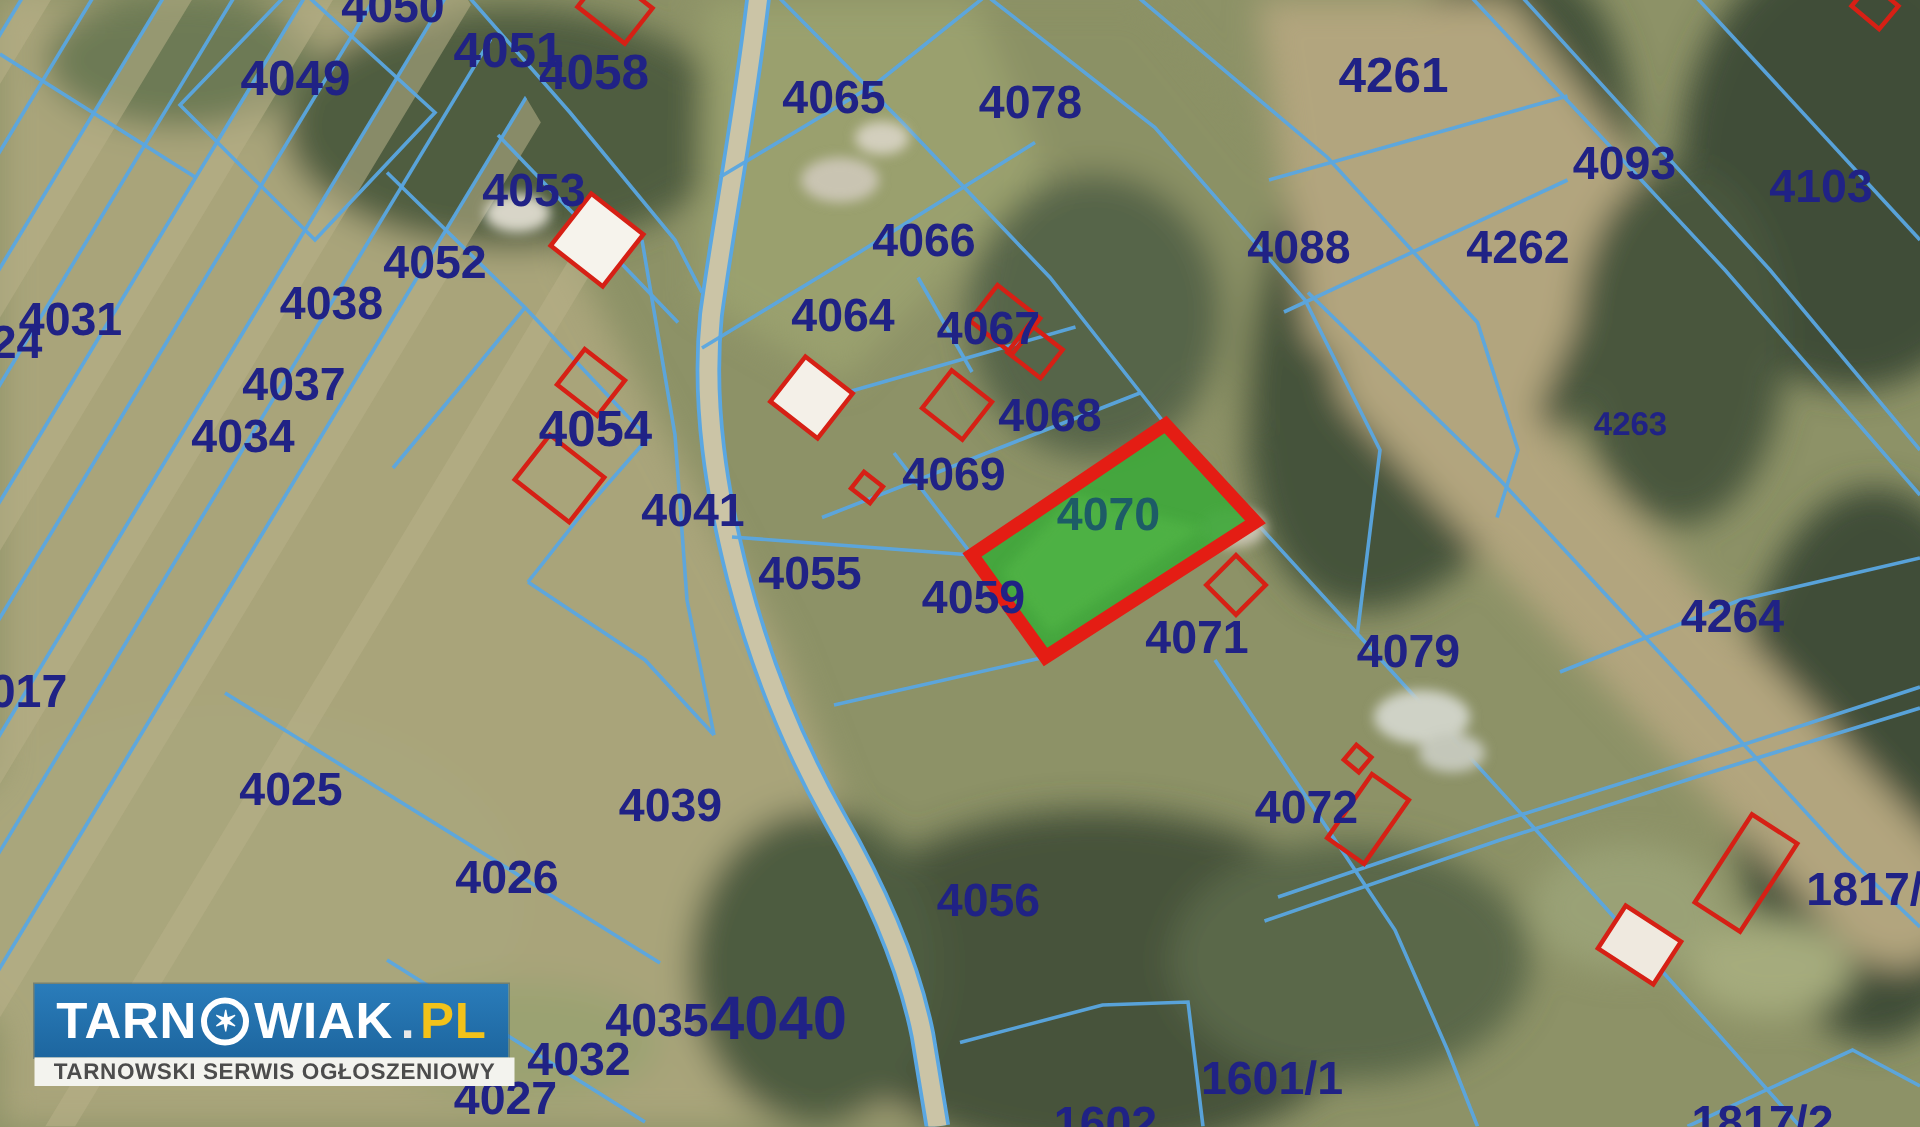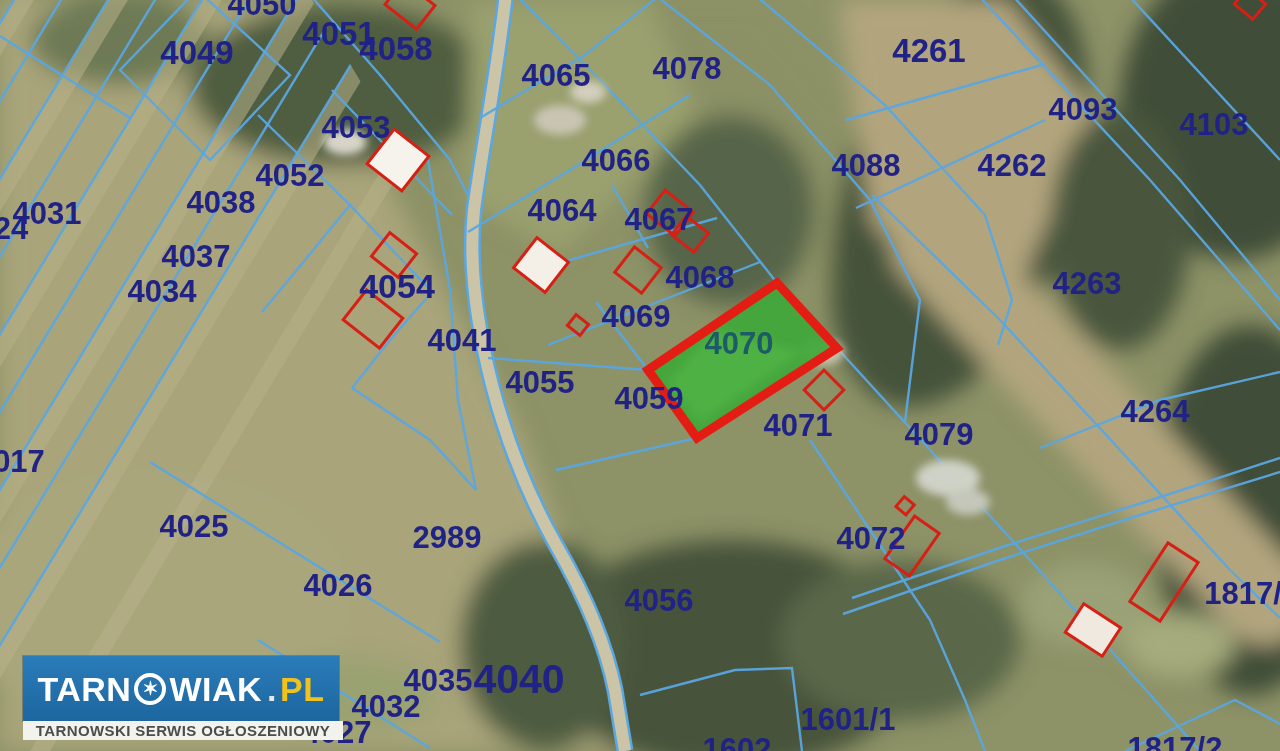--- a/index.html
+++ b/index.html
@@ -4,21 +4,21 @@
 <style>
   html,body{margin:0;padding:0;background:#222;}
   #stage{position:relative;width:1280px;height:751px;overflow:hidden;
          font-family:"Liberation Sans",sans-serif;background:#eab308;}
   #stage svg{position:absolute;left:0;top:0;}
   #label-layer{position:absolute;left:0;top:0;width:100%;height:100%;z-index:5;pointer-events:none;}
   .plabel{position:absolute;transform:translate(-50%,-50%);font-weight:700;
           white-space:nowrap;letter-spacing:0px;line-height:1;}
   
   .logo{position:absolute;left:23px;top:656px;z-index:9;}
-  .logo-bar{width:316px;height:65px;background:linear-gradient(#2a7cba,#1d669f);
+  .logo-bar{width:316px;height:49px;background:linear-gradient(#2a7cba,#1d669f);
             display:flex;align-items:center;justify-content:center;gap:1px;
             box-shadow:0 0 0 1px rgba(20,60,100,.35);}
   .lg{font-weight:800;font-size:34px;line-height:1;color:#ffffff;
       font-family:"Liberation Sans",sans-serif;letter-spacing:.5px;}
   .lg.dot{color:#e8e8e8;margin-left:4px;}
   .lg.tld{color:#f2c21a;margin-left:2px;}
   .star{width:32px;height:32px;border:4px solid #fff;border-radius:50%;
         box-sizing:border-box;display:flex;align-items:center;justify-content:center;
         margin:0 2px;color:#fff;font-size:19px;font-weight:700;}
   .logo-sub{width:320px;height:19px;background:#f3f3ee;color:#4c4c4c;
@@ -179,48 +179,48 @@
       <span class="plabel" style="left: 290px; top: 175px; font-size: 31px; color: rgb(32, 34, 133);">4052</span>
       <span class="plabel" style="left: 221px; top: 202px; font-size: 31px; color: rgb(32, 34, 133);">4038</span>
       <span class="plabel" style="left: 47px; top: 213px; font-size: 31px; color: rgb(32, 34, 133);">4031</span>
       <span class="plabel" style="left: 11px; top: 228px; font-size: 31px; color: rgb(32, 34, 133);">24</span>
       <span class="plabel" style="left: 196px; top: 256px; font-size: 31px; color: rgb(32, 34, 133);">4037</span>
       <span class="plabel" style="left: 162px; top: 291px; font-size: 31px; color: rgb(32, 34, 133);">4034</span>
       <span class="plabel" style="left: 397px; top: 286px; font-size: 34px; color: rgb(32, 34, 133);">4054</span>
       <span class="plabel" style="left: 19px; top: 461px; font-size: 31px; color: rgb(32, 34, 133);">017</span>
       <span class="plabel" style="left: 194px; top: 526px; font-size: 31px; color: rgb(32, 34, 133);">4025</span>
       <span class="plabel" style="left: 338px; top: 585px; font-size: 31px; color: rgb(32, 34, 133);">4026</span>
-      <span class="plabel" style="left: 556px; top: 75px; font-size: 31px; color: rgb(32, 34, 133);">4065</span>
+      <span class="plabel" style="left: 556px; top: 65px; font-size: 31px; color: rgb(32, 34, 133);">4065</span>
       <span class="plabel" style="left: 687px; top: 68px; font-size: 31px; color: rgb(32, 34, 133);">4078</span>
       <span class="plabel" style="left: 616px; top: 160px; font-size: 31px; color: rgb(32, 34, 133);">4066</span>
       <span class="plabel" style="left: 562px; top: 210px; font-size: 31px; color: rgb(32, 34, 133);">4064</span>
       <span class="plabel" style="left: 659px; top: 219px; font-size: 31px; color: rgb(32, 34, 133);">4067</span>
       <span class="plabel" style="left: 700px; top: 277px; font-size: 31px; color: rgb(32, 34, 133);">4068</span>
       <span class="plabel" style="left: 636px; top: 316px; font-size: 31px; color: rgb(32, 34, 133);">4069</span>
       <span class="plabel" style="left: 462px; top: 340px; font-size: 31px; color: rgb(32, 34, 133);">4041</span>
       <span class="plabel" style="left: 540px; top: 382px; font-size: 31px; color: rgb(32, 34, 133);">4055</span>
       <span class="plabel" style="left: 649px; top: 398px; font-size: 31px; color: rgb(32, 34, 133);">4059</span>
       <span class="plabel" style="left: 739px; top: 343px; font-size: 31px; color: rgb(29, 92, 102);">4070</span>
       <span class="plabel" style="left: 798px; top: 425px; font-size: 31px; color: rgb(32, 34, 133);">4071</span>
       <span class="plabel" style="left: 939px; top: 434px; font-size: 31px; color: rgb(32, 34, 133);">4079</span>
       <span class="plabel" style="left: 871px; top: 538px; font-size: 31px; color: rgb(32, 34, 133);">4072</span>
-      <span class="plabel" style="left: 447px; top: 537px; font-size: 31px; color: rgb(32, 34, 133);">2989</span>
+      <span class="plabel" style="left: 447px; top: 537px; font-size: 31px; color: rgb(32, 34, 133);">4039</span>
       <span class="plabel" style="left: 659px; top: 600px; font-size: 31px; color: rgb(32, 34, 133);">4056</span>
       <span class="plabel" style="left: 438px; top: 680px; font-size: 31px; color: rgb(32, 34, 133);">4035</span>
       <span class="plabel" style="left: 519px; top: 679px; font-size: 41px; color: rgb(32, 34, 133);">4040</span>
       <span class="plabel" style="left: 386px; top: 706px; font-size: 31px; color: rgb(32, 34, 133);">4032</span>
       <span class="plabel" style="left: 337px; top: 732px; font-size: 31px; color: rgb(32, 34, 133);">4027</span>
       <span class="plabel" style="left: 848px; top: 719px; font-size: 31px; color: rgb(32, 34, 133);">1601/1</span>
       <span class="plabel" style="left: 737px; top: 749px; font-size: 31px; color: rgb(32, 34, 133);">1602</span>
       <span class="plabel" style="left: 929px; top: 50px; font-size: 33px; color: rgb(32, 34, 133);">4261</span>
       <span class="plabel" style="left: 1083px; top: 109px; font-size: 31px; color: rgb(32, 34, 133);">4093</span>
       <span class="plabel" style="left: 1214px; top: 124px; font-size: 31px; color: rgb(32, 34, 133);">4103</span>
       <span class="plabel" style="left: 866px; top: 165px; font-size: 31px; color: rgb(32, 34, 133);">4088</span>
       <span class="plabel" style="left: 1012px; top: 165px; font-size: 31px; color: rgb(32, 34, 133);">4262</span>
-      <span class="plabel" style="left: 1087px; top: 283px; font-size: 31px; color: rgb(32, 34, 133);">4263</span>
+      <span class="plabel" style="left: 1087px; top: 283px; font-size: 22px; color: rgb(32, 34, 133);">4263</span>
       <span class="plabel" style="left: 1155px; top: 411px; font-size: 31px; color: rgb(32, 34, 133);">4264</span>
       <span class="plabel" style="left: 1243px; top: 593px; font-size: 31px; color: rgb(32, 34, 133);">1817/</span>
       <span class="plabel" style="left: 1175px; top: 748px; font-size: 31px; color: rgb(32, 34, 133);">1817/2</span>
     </div>
 
 <div class="logo">
   <div class="logo-bar">
     <span class="lg">TARN</span>
     <span class="star">✶</span>
     <span class="lg">WIAK</span>

